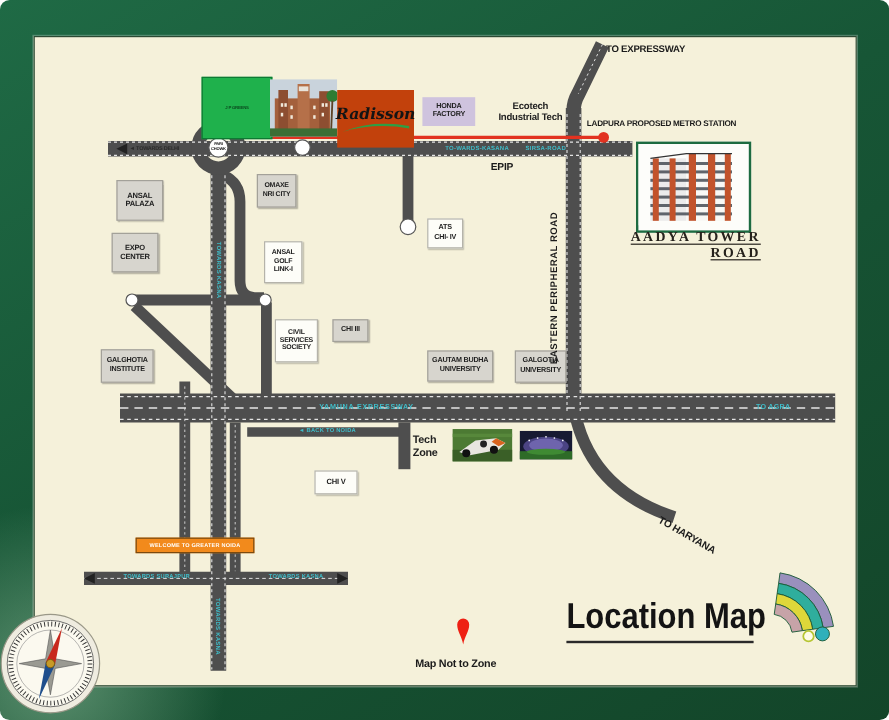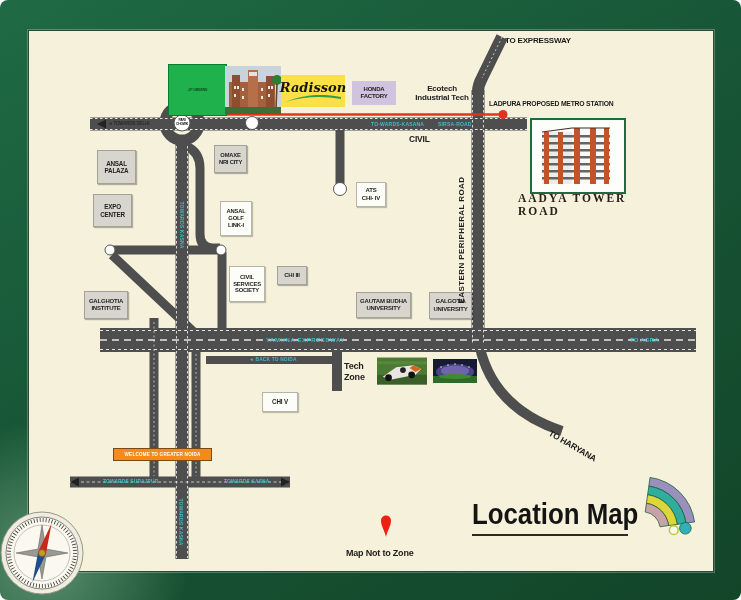--- a/index.html
+++ b/index.html
@@ -13,22 +13,22 @@
   .abs{position:absolute;}
   svg{display:block;}
   .blk{font-weight:bold;color:#1b1b1b;letter-spacing:-0.2px;}
   .teal{font-weight:bold;color:#3fbcc8;letter-spacing:0.2px;white-space:nowrap;}
   .mbox{position:absolute;display:flex;align-items:center;justify-content:center;text-align:center;
     white-space:pre-line;font-weight:bold;color:#222;line-height:1.18;letter-spacing:-0.2px;}
   .grey{background:#d7d5ce;border:1px solid #a3a199;box-shadow:1px 1px 1px rgba(0,0,0,0.28);}
   .whitebox{background:#fdfdf8;border:1px solid #b5b3aa;box-shadow:1px 1px 1px rgba(0,0,0,0.22);}
   .rot-vert{transform:rotate(-90deg);transform-origin:center;display:flex;align-items:center;justify-content:center;}
   .rot-vert-cw{transform:rotate(90deg);transform-origin:center;display:flex;align-items:center;justify-content:center;}
-  .aadya{font-family:"Liberation Serif",serif;font-weight:bold;color:#26221c;text-align:left;
-    letter-spacing:2px;text-underline-offset:2px;}
+  .aadya{font-family:"Liberation Serif",serif;font-weight:bold;color:#26221c;text-align:right;
+    letter-spacing:2px;text-decoration:underline;text-underline-offset:2px;}
   .script{font-family:"DejaVu Serif",serif;font-style:italic;font-weight:bold;color:#141414;}
   .title{font-weight:bold;color:#141414;transform:scaleX(0.86);transform-origin:left top;white-space:nowrap;}
 </style>
 </head>
 <body>
 
 <div id="stage">
   <div class="frame"></div>
   <div class="panel"></div>
 
@@ -109,39 +109,39 @@
           <rect x="43" y="28" width="2" height="3"></rect>
         <rect x="17" y="30" width="2" height="3"></rect>
           <rect x="36" y="30" width="2" height="3"></rect>
       </g>
       <circle cx="52" cy="14" r="5" fill="#2f7c33"></circle>
       <path d="M52,18 L51,42" stroke="#5c4326" stroke-width="1.5"></path>
       <rect x="0" y="41" width="56" height="7" fill="#3c6e35"></rect>
     </svg>
   </div>
 
-  <div class="abs" style="left:281px;top:75px;width:64px;height:32px;background:#fde047;display:flex;
+  <div class="abs" style="left:281px;top:75px;width:64px;height:48px;background:#c2410c;display:flex;
        flex-direction:column;align-items:center;justify-content:center;">
     <span class="script" style="font-size:13px;">Radisson</span>
     <svg width="58" height="8" viewBox="0 0 58 8">
       <path d="M1,7 Q28,-4 57,2 L57,4 Q28,-1 1,7 Z" fill="#2f9e44"></path>
     </svg>
   </div>
 
   <div class="mbox" style="left:352px;top:81px;width:44px;height:24px;background:#cfc3de;font-size:6px;">HONDA
 FACTORY</div>
 
   <div class="mbox" style="left:408px;top:81px;width:68px;height:24px;font-size:8px;">Ecotech
 Industrial Tech</div>
 
   <div class="abs blk" style="left:505px;top:36px;font-size:8px;white-space:nowrap;">TO EXPRESSWAY</div>
 
   <div class="abs blk" style="left:489px;top:100px;font-size:6.8px;white-space:nowrap;">LADPURA  PROPOSED METRO STATION</div>
 
-  <div class="abs blk" style="left:409px;top:134px;font-size:8.5px;">CIVIL</div>
+  <div class="abs blk" style="left:409px;top:134px;font-size:8.5px;">EPIP</div>
 
   <div class="abs" style="left:530px;top:118px;width:92px;height:72px;background:#fdfdfa;border:2px solid #1d6b40;">
     <svg width="88" height="68" viewBox="0 0 88 68">
       <rect width="88" height="68" fill="#fdfdfa"></rect>
       <rect x="10" y="12" width="30" height="52" fill="#ececec"></rect>
       <rect x="40" y="8" width="38" height="56" fill="#f8f8f5"></rect>
       <g fill="#474d55" opacity="0.85">
         <rect x="10" y="15" width="68" height="2.5"></rect>
           <rect x="10" y="22" width="68" height="2.5"></rect>
         <rect x="10" y="29" width="68" height="2.5"></rect>

